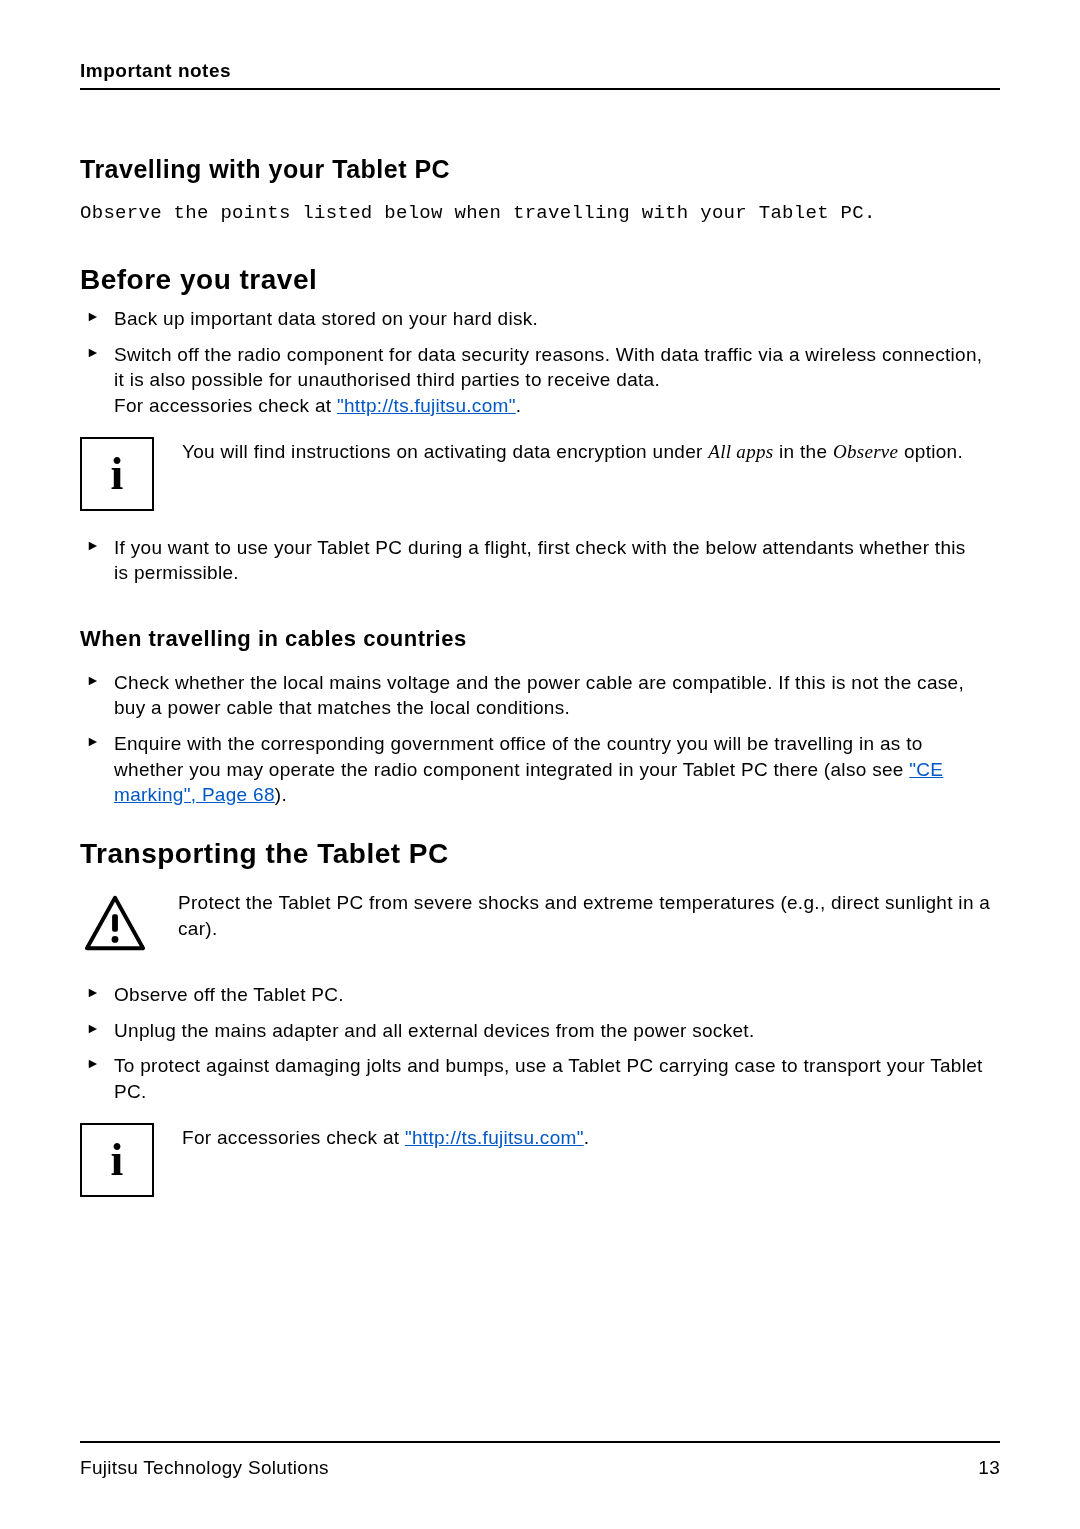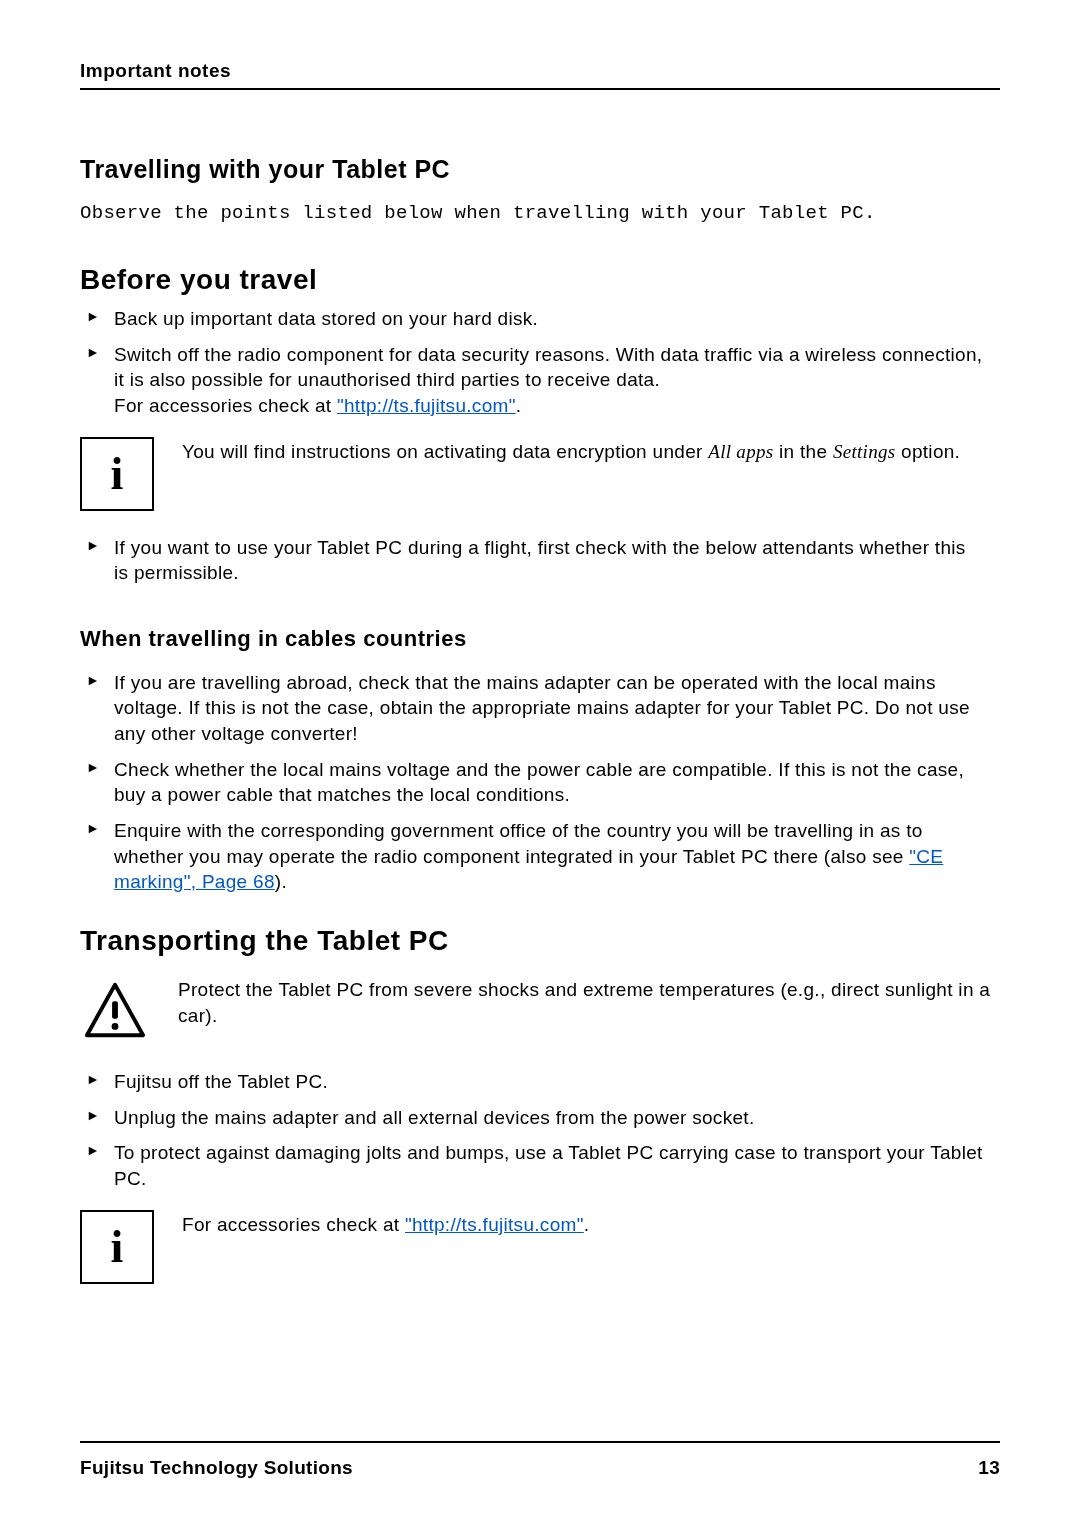--- a/index.html
+++ b/index.html
@@ -114,21 +114,20 @@
     left: 80px;
     right: 80px;
     bottom: 50px;
   }
   .footer-row {
     display: flex;
     justify-content: space-between;
     font-size: 19px;
     margin-top: 14px;
     letter-spacing: 0.3px;
-    font-weight: bold;
   }
   svg.warn-svg {
     width: 62px;
     height: 58px;
   }
 </style>
 </head>
 <body>
 
 <div class="page">
@@ -143,52 +142,51 @@
     <li>Back up important data stored on your hard disk.</li>
     <li>
       <span>Switch off the radio component for data security reasons. With data traffic via a wireless connection, it is also possible for unauthorised third parties to receive data.</span><br>
       <span>For accessories check at </span><a class="link">"http://ts.fujitsu.com"</a><span>.</span>
     </li>
   </ul>
 
   <div class="note-box">
     <div class="icon-cell">i</div>
     <div class="note-text">
-      <span>You will find instructions on activating data encryption under </span><em class="serif">All apps</em><span> in the </span><em class="serif">Settings</em><span> option.</span>
+      <span>You will find instructions on activating data encryption under </span><em class="serif">All apps</em><span> in the </span><em class="serif">Observe</em><span> option.</span>
     </div>
   </div>
 
   <ul class="arrow">
     <li>If you want to use your Tablet PC during a flight, first check with the below attendants whether this is permissible.</li>
   </ul>
 
   <h3>When travelling in cables countries</h3>
   <ul class="arrow">
-    <li>If you are travelling abroad, check that the mains adapter can be operated with the local mains voltage. If this is not the case, obtain the appropriate mains adapter for your Tablet PC. Do not use any other voltage converter!</li>
     <li>Check whether the local mains voltage and the power cable are compatible. If this is not the case, buy a power cable that matches the local conditions.</li>
     <li>
       <span>Enquire with the corresponding government office of the country you will be travelling in as to whether you may operate the radio component integrated in your Tablet PC there (also see </span><a class="link">"CE marking", Page </a><a class="link">68</a><span>).</span>
     </li>
   </ul>
 
   <h2>Transporting the Tablet PC</h2>
 
   <div class="note-box">
     <div class="icon-cell warn">
       <svg class="warn-svg" viewBox="0 0 64 58">
         <polygon points="32,3 61,55 3,55" fill="none" stroke="#000" stroke-width="4" stroke-linejoin="round"></polygon>
         <rect x="29" y="20" width="6" height="18" rx="2" fill="#000"></rect>
         <circle cx="32" cy="46" r="3.5" fill="#000"></circle>
       </svg>
     </div>
     <div class="note-text">Protect the Tablet PC from severe shocks and extreme temperatures (e.g., direct sunlight in a car).</div>
   </div>
 
   <ul class="arrow" style="margin-top:20px">
-    <li>Fujitsu off the Tablet PC.</li>
+    <li>Observe off the Tablet PC.</li>
     <li>Unplug the mains adapter and all external devices from the power socket.</li>
     <li>To protect against damaging jolts and bumps, use a Tablet PC carrying case to transport your Tablet PC.</li>
   </ul>
 
   <div class="note-box">
     <div class="icon-cell">i</div>
     <div class="note-text">
       <span>For accessories check at </span><a class="link">"http://ts.fujitsu.com"</a><span>.</span>
     </div>
   </div>

